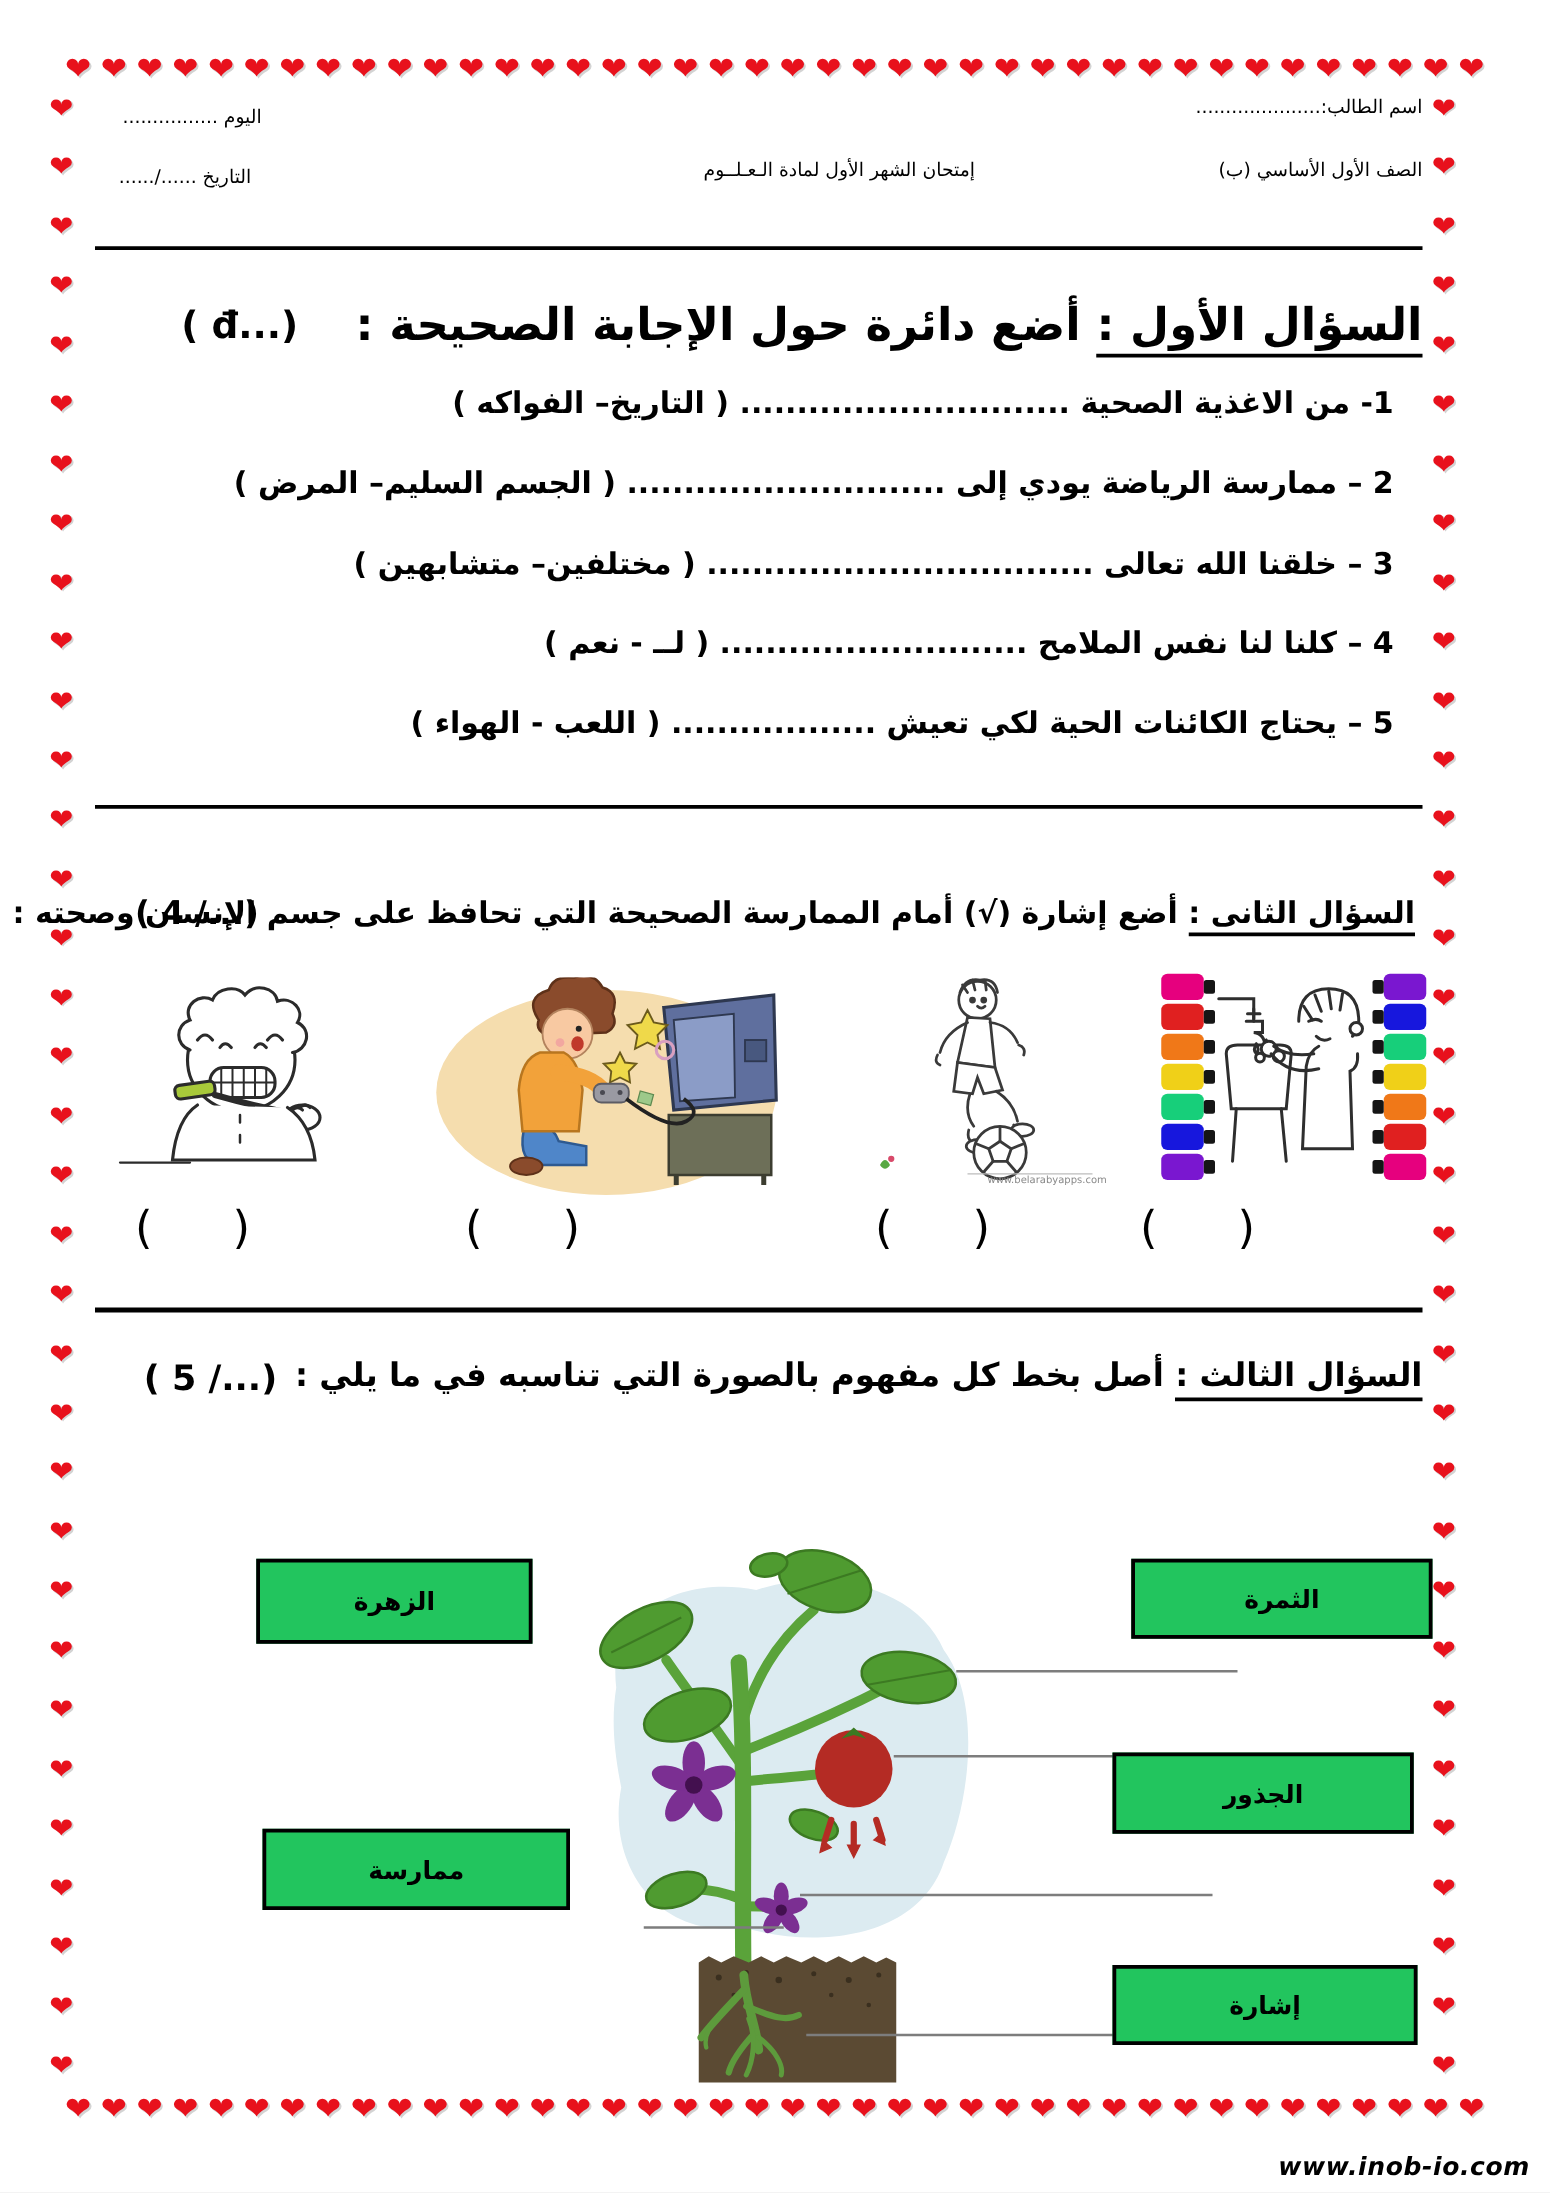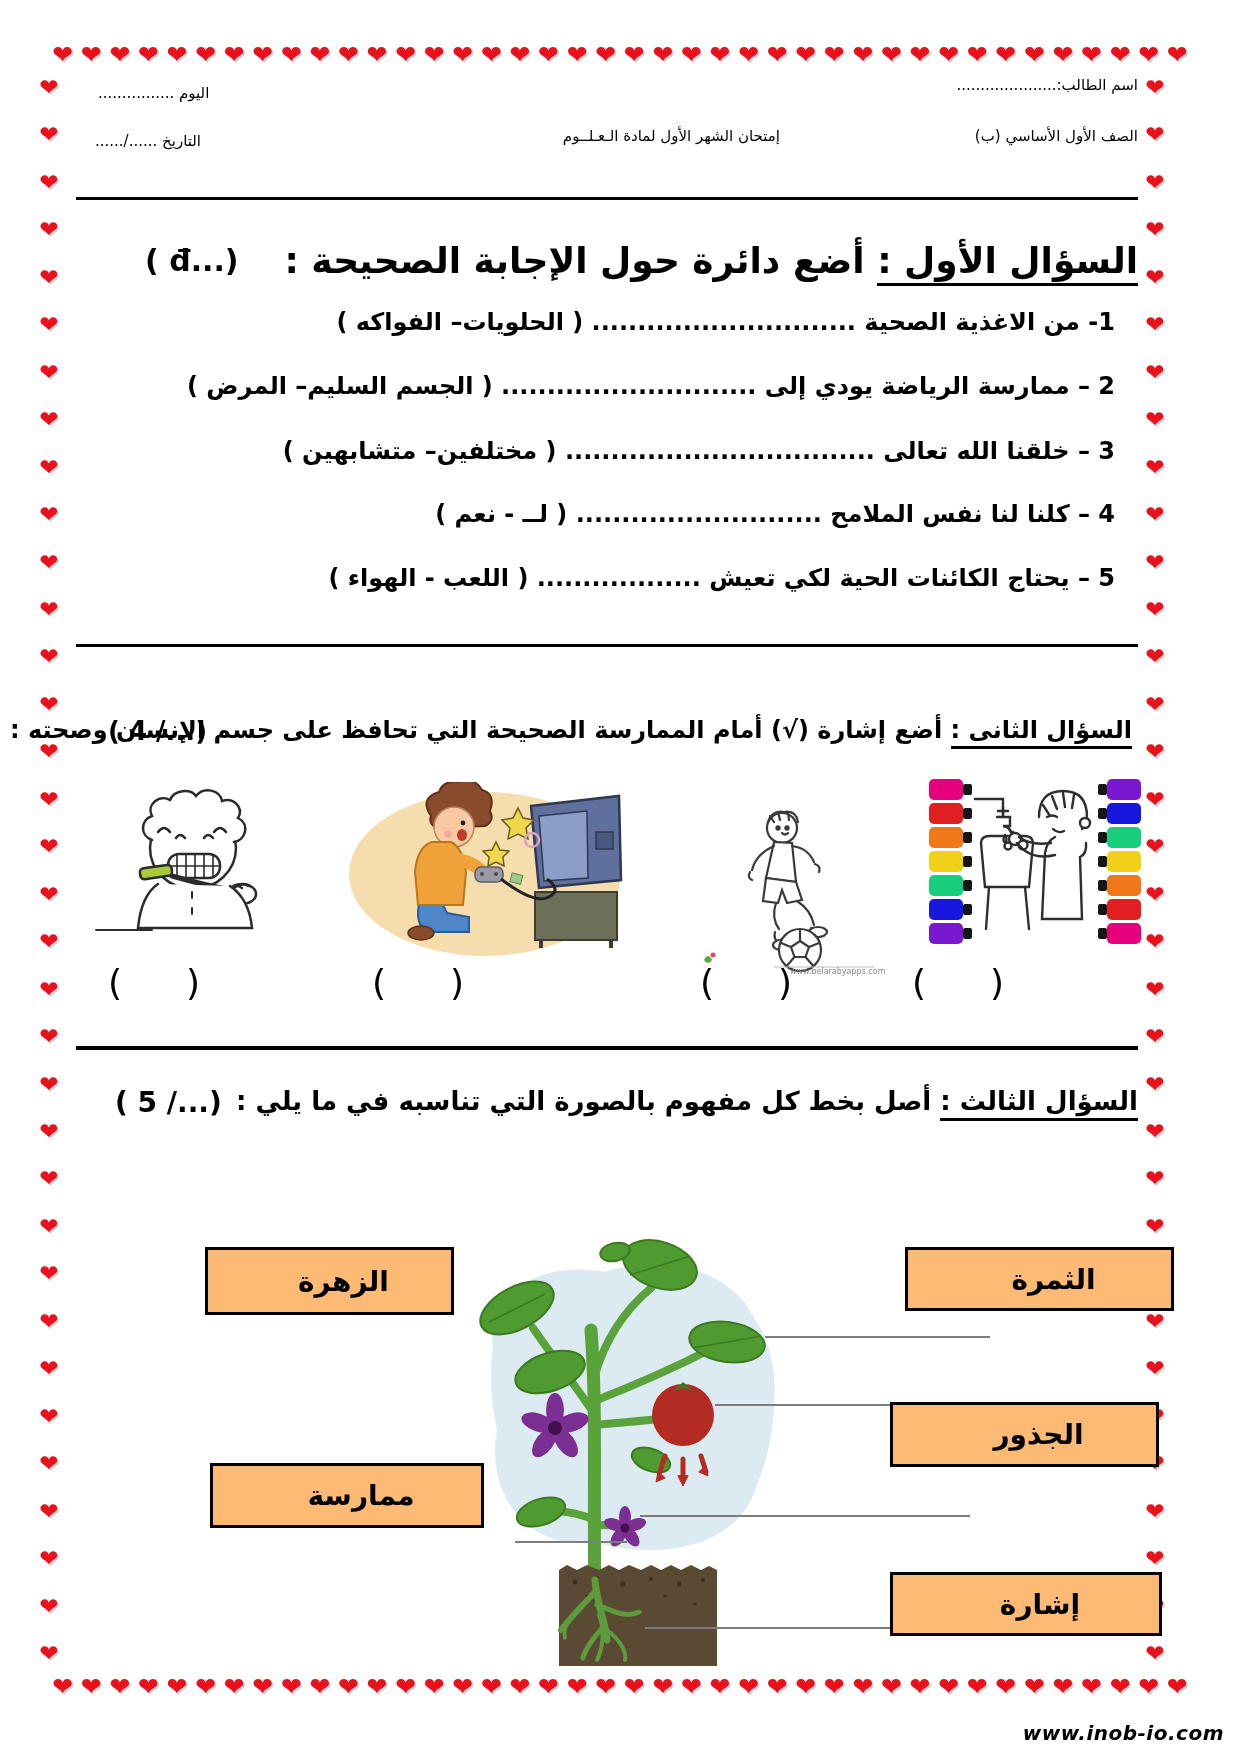--- a/index.html
+++ b/index.html
@@ -18,22 +18,22 @@
   .abs{position:absolute;}
   .rtl{direction:rtl;unicode-bidi:isolate;}
   .hline{position:absolute;background:#000;height:3px;}
   .hdr{position:absolute;font-size:15px;white-space:nowrap;}
   .qhead{position:absolute;font-weight:bold;font-size:25px;white-space:nowrap;direction:rtl;}
   .qhead .u{border-bottom:3px solid #000;padding-bottom:2px;}
   .score{position:absolute;direction:ltr;unicode-bidi:isolate;font-weight:bold;font-size:28px;white-space:nowrap;}
   .item{position:absolute;right:125px;direction:rtl;font-weight:bold;font-size:24px;white-space:nowrap;}
   .slot{position:absolute;width:92px;display:flex;justify-content:space-between;font-size:36px;font-weight:500;}
   .imgbox{position:absolute;}
-  .match-box{position:absolute;border:3px solid #000;background:#fdba74;display:flex;align-items:center;justify-content:center;
-             font-weight:bold;font-size:28px;direction:rtl;padding-left:28px;}
+  .match-box{position:absolute;border:3px solid #000;background:#22c55e;display:flex;align-items:center;justify-content:center;
+             font-weight:bold;font-size:20px;direction:rtl;}
   .pline{position:absolute;height:2px;background:#7d7d7d;}
   .marker-col{position:absolute;display:flex;flex-direction:column;gap:3px;}
   .marker{width:34px;height:21px;border-radius:5px;position:relative;}
   .marker::after{content:"";position:absolute;right:-9px;top:5px;width:9px;height:11px;background:#151515;border-radius:2px;}
   .marker.flip::after{right:auto;left:-9px;}
   .footer{position:absolute;top:1721px;right:16px;font-weight:bold;font-style:italic;font-size:20px;letter-spacing:.5px;}
 </style>
 </head>
 <body>
 
@@ -201,21 +201,21 @@
   <div class="hdr rtl" style="top:127px;right:102px;">الصف الأول الأساسي (ب)</div>
   <div class="hdr rtl" style="top:127px;left:410px;width:370px;text-align:right;">إمتحان الشهر الأول لمادة الـعـلــوم</div>
   <div class="hdr rtl" style="top:132px;left:95px;">التاريخ ....../......</div>
   <div class="hline" style="top:197px;left:76px;width:1062px;"></div>
 
   <div class="qhead" style="top:240px;right:102px;font-size:36px;">
     <span class="u">السؤال الأول :</span><span> أضع دائرة حول الإجابة الصحيحة :</span>
   </div>
   <div class="score" style="top:243px;left:145px;font-size:30px;">( đ...)</div>
 
-  <div class="item" style="top:308px;"><span>1- من الاغذية الصحية ............................. </span><span>( الحلويات– الفواكه )</span></div>
+  <div class="item" style="top:308px;"><span>1- من الاغذية الصحية ............................. </span><span>( التاريخ– الفواكه )</span></div>
   <div class="item" style="top:372px;"><span>2 – ممارسة الرياضة يودي إلى ............................ </span><span>( الجسم السليم– المرض )</span></div>
   <div class="item" style="top:437px;"><span>3 – خلقنا الله تعالى .................................. </span><span>( مختلفين– متشابهين )</span></div>
   <div class="item" style="top:500px;"><span>4 – كلنا لنا نفس الملامح ........................... </span><span>( لــ  -  نعم )</span></div>
   <div class="item" style="top:564px;"><span>5 – يحتاج الكائنات الحية لكي تعيش .................. </span><span>( اللعب   -   الهواء )</span></div>
 
   <div class="hline" style="top:644px;left:76px;width:1062px;"></div>
 
   <div class="qhead" style="top:716px;right:108px;font-size:24px;">
     <span class="u">السؤال الثانى :</span><span> أضع إشارة (√) أمام الممارسة الصحيحة التي تحافظ على جسم الإنسان وصحته : </span>
   </div>
@@ -264,21 +264,21 @@
       <path d="M97 60 q-15 5 -17 30 l3 33 45 0 3 -33 q-3 -24 -15 -30 z" fill="#f2a23a" stroke="#b8761f" stroke-width="2"></path>
       <path d="M112 76 q26 2 36 15" stroke="#f2a23a" stroke-width="13" fill="none" stroke-linecap="round"></path>
       <rect x="140" y="85" width="28" height="15" rx="6" fill="#9a9aa2" stroke="#5c5c64" stroke-width="1.5"></rect>
       <circle cx="147" cy="92" r="2" fill="#4a4a52"></circle>
         <circle cx="161" cy="92" r="2" fill="#4a4a52"></circle>
       <ellipse cx="86" cy="151" rx="13" ry="7" fill="#8a4b2c" stroke="#5e3119" stroke-width="1.5"></ellipse>
       <path d="M166 97 q34 26 48 18 q13 -7 -2 -18" fill="none" stroke="#222" stroke-width="3"></path>
     </svg>
   </div>
 
-  <div class="imgbox" style="left:678px;top:800px;width:208px;height:178px;">
+  <div class="imgbox" style="left:678px;top:772px;width:208px;height:178px;">
     <svg width="208" height="178" viewBox="0 0 208 178">
       <g fill="none" stroke="#3a3a3a" stroke-width="2.2" stroke-linecap="round">
         <circle cx="104" cy="28" r="15" fill="#fff"></circle>
         <path d="M90 22 q4 -12 16 -10 q12 -2 14 10 M92 16 l4 6 M100 12 l2 8 M110 12 l1 8"></path>
         <circle cx="100" cy="28" r="1.6" fill="#3a3a3a"></circle>
           <circle cx="109" cy="28" r="1.6" fill="#3a3a3a"></circle>
         <path d="M104 33 q3 3 6 0"></path>
         <path d="M96 42 L88 78 L118 82 L114 43 Z" fill="#fff"></path>
         <path d="M96 46 q-18 8 -22 24 M114 46 q16 2 22 16"></path>
         <path d="M72 72 q-3 6 2 8 M137 64 q6 2 4 8"></path>

